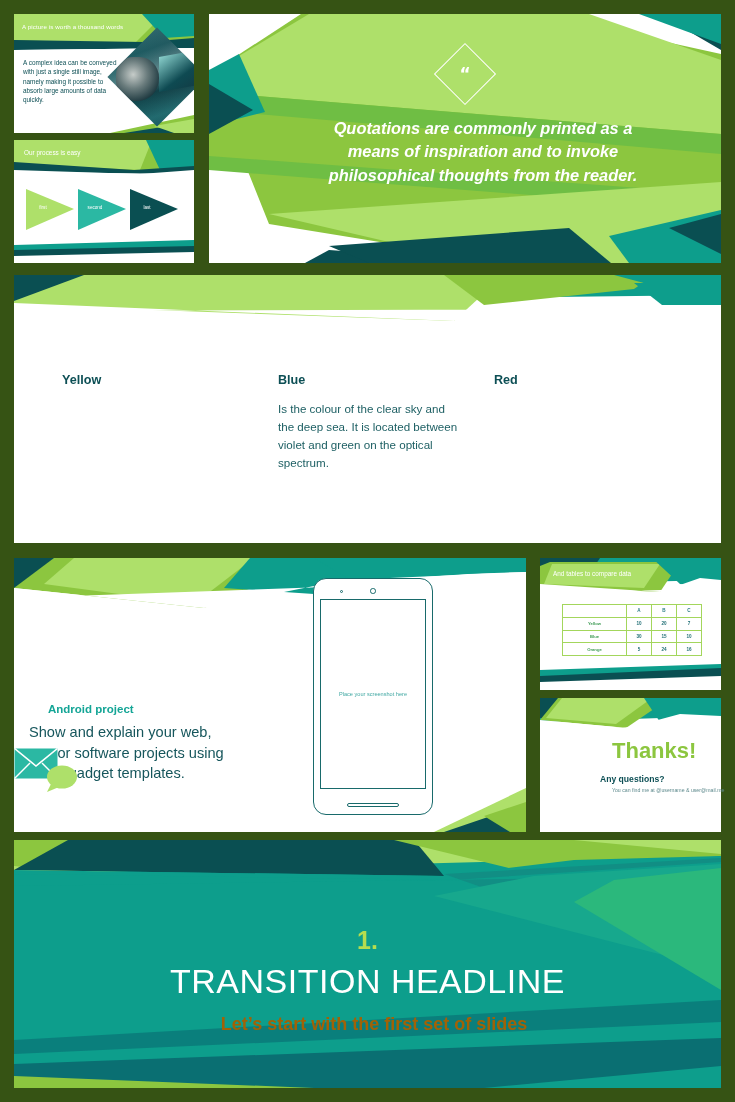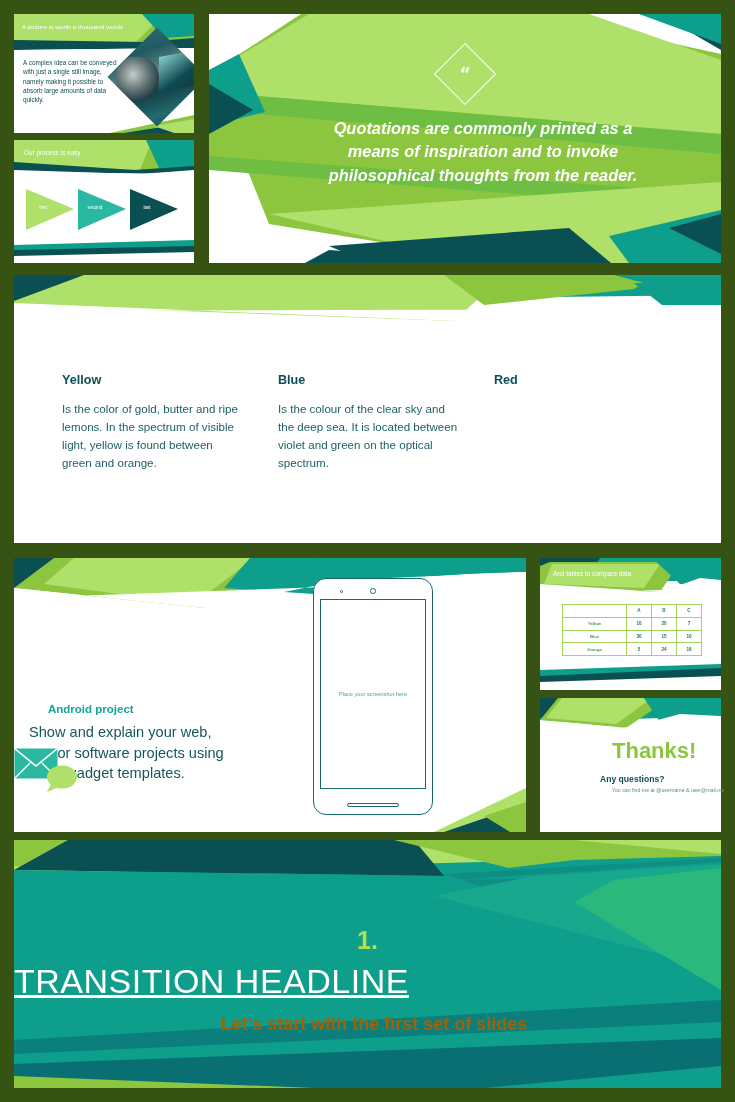--- a/index.html
+++ b/index.html
@@ -143,22 +143,22 @@
     color: #5e8a8d; z-index: 4; white-space: nowrap;
   }
 
   
   #s-transition { left: 14px; top: 840px; width: 707px; height: 248px; }
   .tr-num {
     position: absolute; left: 0; right: 0; top: 86px; text-align: center;
     font-size: 25px; color: #b5dd4f; font-weight: bold; z-index: 4;
   }
   .tr-head {
-    position: absolute; left: 0; right: 0; top: 122px; 
-    font-size: 34px; color: #ffffff; letter-spacing: .5px; z-index: 4; text-decoration: underline;
+    position: absolute; left: 0; right: 0; top: 122px; text-align: center;
+    font-size: 34px; color: #ffffff; letter-spacing: .5px; z-index: 4;
   }
   .tr-sub {
     position: absolute; left: 13px; right: 0; top: 174px; text-align: center;
     font-size: 18px; color: #a16207; font-weight: bold; z-index: 4;
   }
 </style>
 </head>
 <body>
 
 <div class="board">
@@ -235,21 +235,20 @@
       <polygon points="0,0 120,0 90,26 0,26" fill="#0a4f52"></polygon>
       <polygon points="70,0 490,0 440,46 0,30 0,26" fill="#aee06a"></polygon>
       <polygon points="430,0 640,0 620,14 470,30" fill="#8cc63f"></polygon>
       <polygon points="600,0 707,0 707,10 660,16" fill="#0d9e8c"></polygon>
       <polygon points="620,8 707,8 707,30 648,30" fill="#0d9e8c"></polygon>
       <polygon points="0,28 440,46 470,30 707,30 707,34 0,36" fill="#ffffff"></polygon>
     </svg>
     <div class="cols">
       <div class="col">
         <h3>Yellow</h3>
-        <p>Is the color of gold, butter and ripe lemons. In the spectrum of visible light, yellow is found between green and orange.</p>
       </div>
       <div class="col">
         <h3>Blue</h3>
         <p>Is the colour of the clear sky and the deep sea. It is located between violet and green on the optical spectrum.</p>
       </div>
       <div class="col">
         <h3>Red</h3>
       </div>
     </div>
   </div>

